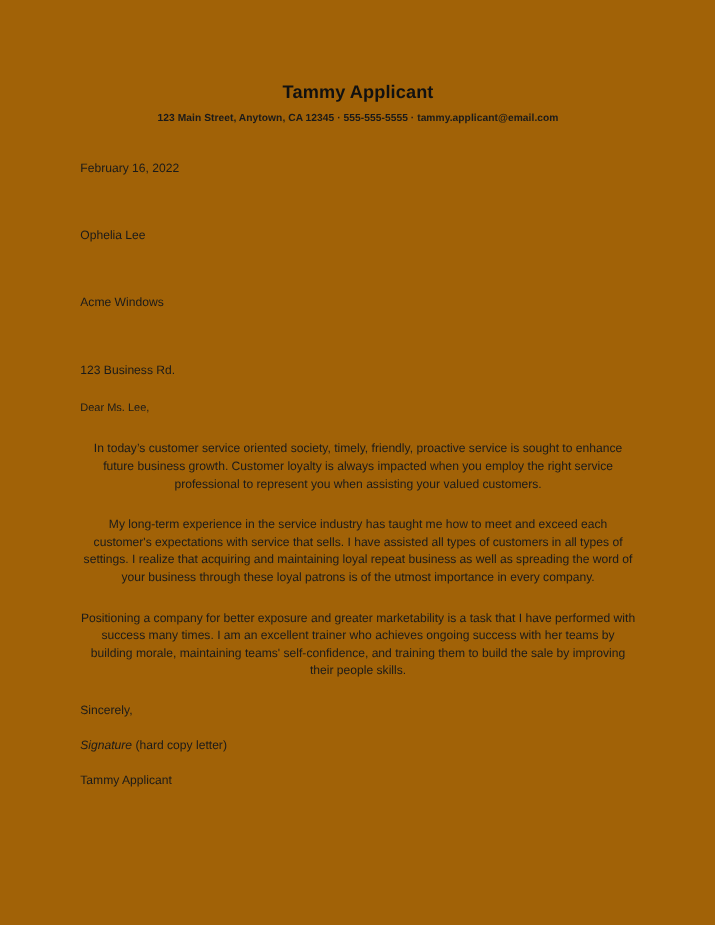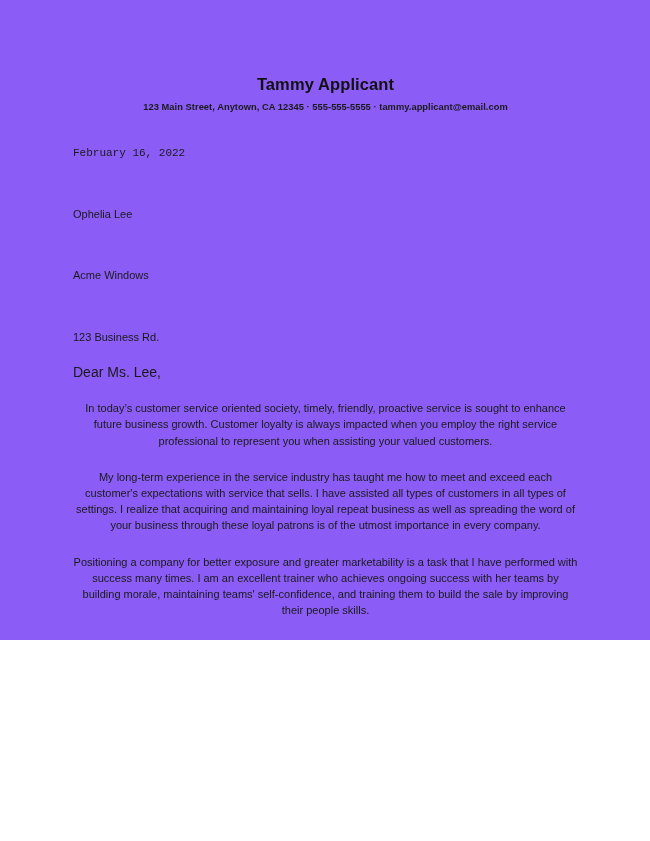--- a/index.html
+++ b/index.html
@@ -11,22 +11,22 @@
     width: 650px;
     height: 841px;
     font-family: "Liberation Sans", sans-serif;
     color: #1a1a1a;
     -webkit-font-smoothing: antialiased;
   }
 
   .page {
     position: relative;
     width: 650px;
-    height: 640px;
-    background: #8b5cf6;
+    height: 841px;
+    background: #a16207;
     box-sizing: border-box;
     padding: 16px;
     overflow: hidden;
   }
 
   .content {
     position: absolute;
     left: 73px;
     top: 0;
     width: 505px;
@@ -52,35 +52,34 @@
     color: #1a1a1a;
     letter-spacing: 0.05px;
     text-align: center;
   }
 
   
   .date-line {
     font-size: 11px;
     line-height: 16px;
     margin-top: 31px;
-    font-family: Liberation Mono, monospace;
   }
 
   .recipient {
     font-size: 11px;
     line-height: 15.4px;
     margin-top: 16px;
   }
   .recipient .rline {
     display: block;
     margin-top: 46px;
   }
 
   .salutation {
-    font-size: 14px;
+    font-size: 10px;
     line-height: 16px;
     margin-top: 19px;
   }
 
   .para {
     font-size: 11px;
     line-height: 16.2px;
     margin-top: 20px;
     text-align: center;
   }
@@ -129,17 +128,20 @@
 
     <div class="para">In today’s customer service oriented society, timely, friendly, proactive service is sought to enhance future business growth. Customer loyalty is always impacted when you employ the right service professional to represent you when assisting your valued customers.</div>
 
     <div class="para">My long-term experience in the service industry has taught me how to meet and exceed each customer's expectations with service that sells. I have assisted all types of customers in all types of settings. I realize that acquiring and maintaining loyal repeat business as well as spreading the word of your business through these loyal patrons is of the utmost importance in every company.</div>
 
     <div class="para">Positioning a company for better exposure and greater marketability is a task that I have performed with success many times. I am an excellent trainer who achieves ongoing success with her teams by building morale, maintaining teams' self-confidence, and training them to build the sale by improving their people skills.</div>
 
 
     <div class="closing">Sincerely,</div>
 
+    <div class="signature-note">
+      <span class="sig-word">Signature</span><span> (hard copy letter)</span>
+    </div>
 
     <div class="signer">Tammy Applicant</div>
 
   </div>
 </div>
 
 </body></html>

